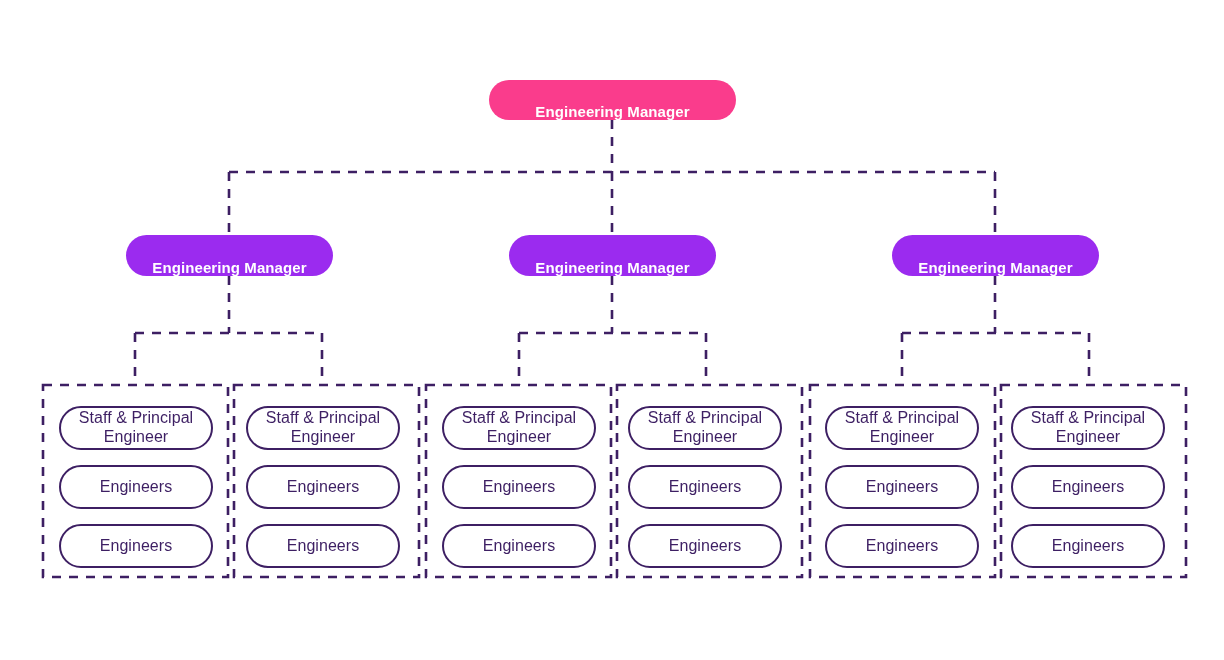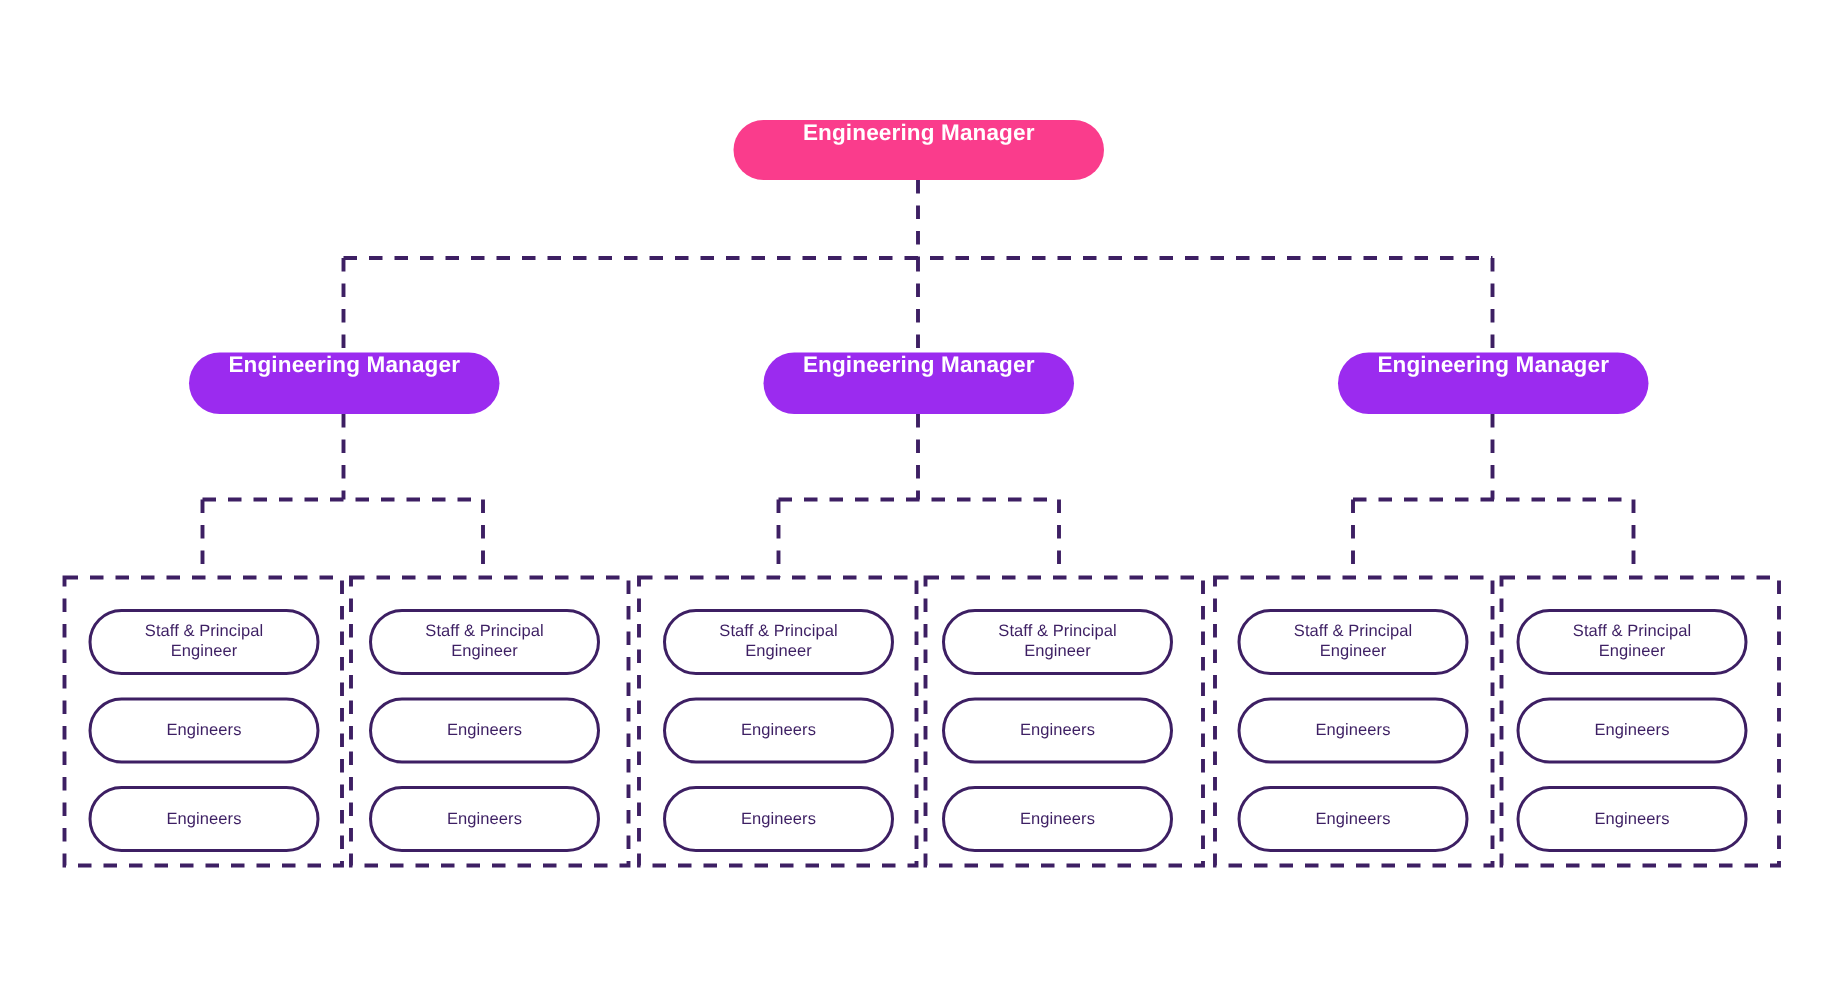--- a/index.html
+++ b/index.html
@@ -21,21 +21,21 @@
     position: absolute;
     left: 0;
     top: 0;
     width: 1224px;
     height: 660px;
     pointer-events: none;
   }
   .pill {
     position: absolute;
     display: flex;
-    align-items: flex-start;
+    align-items: flex-end;
     justify-content: center;
     text-align: center;
     box-sizing: border-box;
     border-radius: 999px;
     letter-spacing: 0.1px;
   }
   .pill-root {
     font-weight: bold;
     font-size: 15px;
     color: #ffffff;
@@ -47,21 +47,21 @@
   }
   .leaf {
     position: absolute;
     box-sizing: border-box;
     display: flex;
     align-items: center;
     justify-content: center;
     text-align: center;
     border-radius: 999px;
     background: #ffffff;
-    font-size: 11px;
+    font-size: 16px;
     line-height: 1.18;
     font-weight: normal;
     letter-spacing: 0.05px;
   }
   .leaf span { display: block; }
 </style>
 </head>
 <body>
 
 <div id="chart" style="background: rgb(255, 255, 255);">

